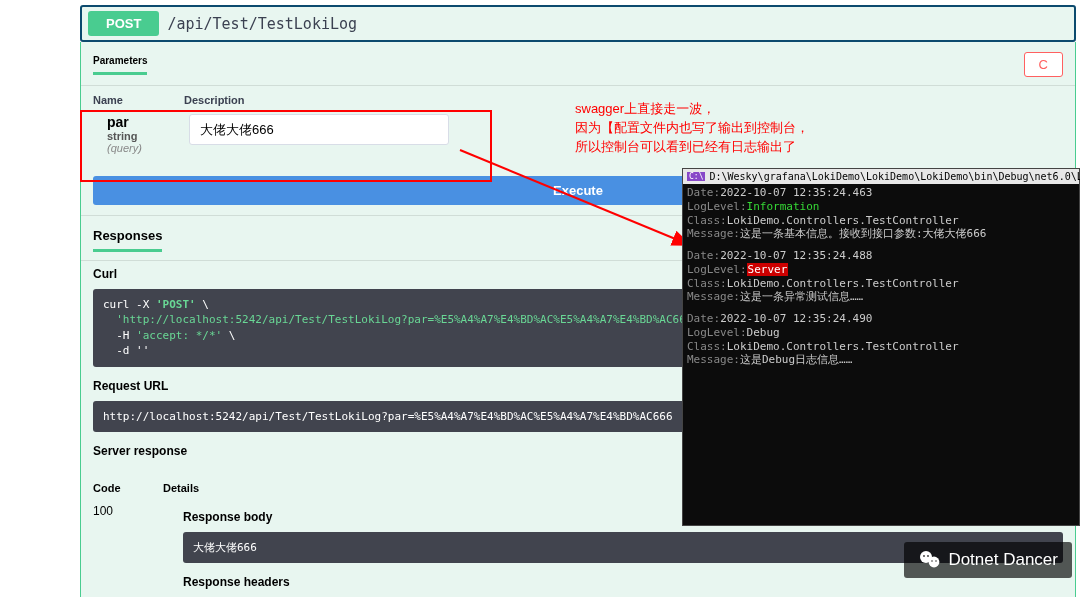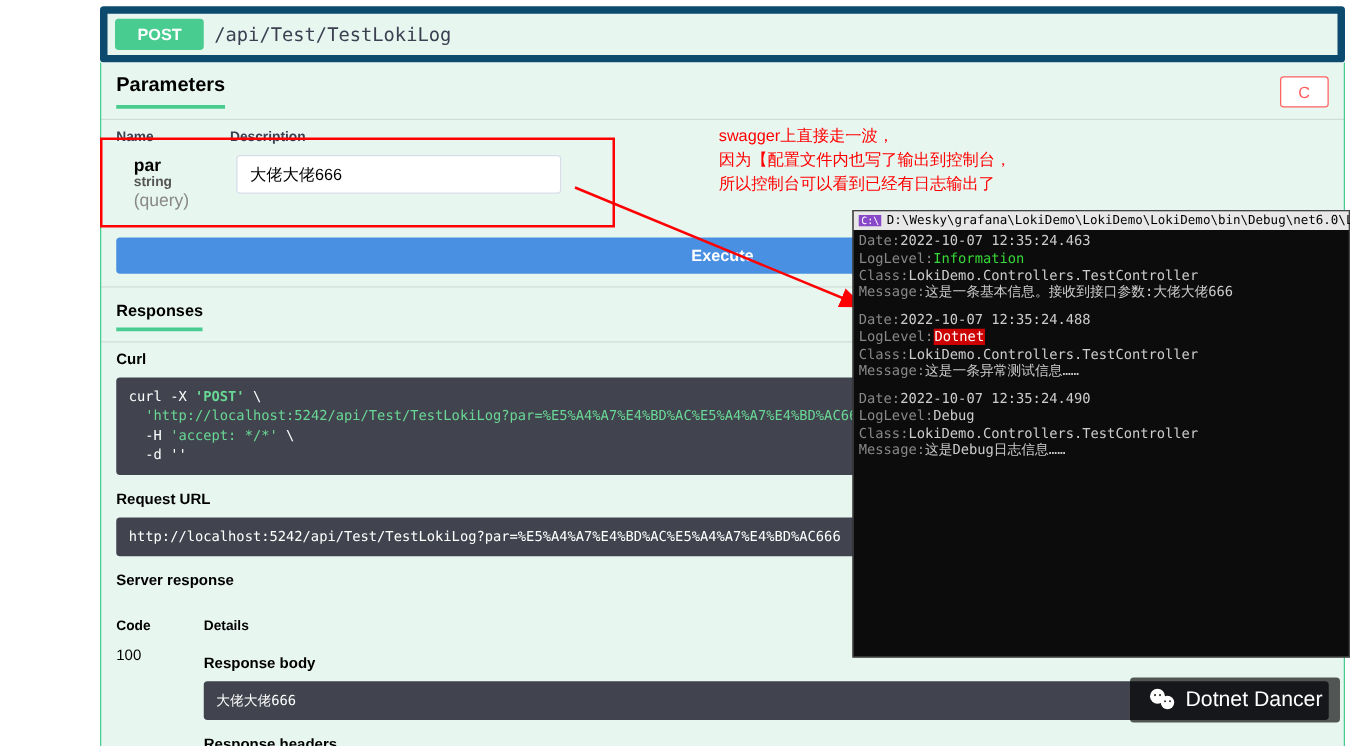--- a/index.html
+++ b/index.html
@@ -1,55 +1,55 @@
 <!DOCTYPE html>
 <html><head>
   <meta charset="utf-8">
   <style>
     * { margin: 0; padding: 0; box-sizing: border-box; }
     body { font-family: -apple-system, BlinkMacSystemFont, "Segoe UI", Arial, sans-serif; background: #fff; width: 1080px; height: 597px; position: relative; overflow: hidden; }
     
     .main-container { padding: 5px 0 0 80px; }
     
-    .endpoint-header { display: flex; align-items: center; gap: 8px; border: 6px solid #0c4a6e; border-radius: 3px; background: #e8f6f0; padding: 4px 6px; width: 996px; }
+    .endpoint-header { display: flex; align-items: center; gap: 8px; border: 2px solid #0c4a6e; border-radius: 3px; background: #e8f6f0; padding: 4px 6px; width: 996px; }
     .method-badge { background: #49cc90; color: #fff; font-weight: bold; font-size: 13px; padding: 5px 18px; border-radius: 3px; }
     .endpoint-path { font-family: monospace; color: #3b4151; font-size: 15px; }
     
     .parameters-section { border: 1px solid #49cc90; border-top: none; background: #e8f6f0; width: 996px; padding-bottom: 10px; }
     .parameters-header { display: flex; justify-content: space-between; padding: 10px 12px 8px; align-items: center; }
-    .params-title { font-weight: bold; font-size: 16px; border-bottom: 3px solid #49cc90; padding-bottom: 6px; display: inline-block; }
+    .params-title { font-weight: bold; font-size: 10px; border-bottom: 3px solid #49cc90; padding-bottom: 6px; display: inline-block; }
     .cancel-btn { border: 1px solid #ff6060; color: #ff6060; background: #fff; padding: 4px 14px; border-radius: 3px; font-size: 13px; }
     .hr-light { border: none; border-top: 1px solid rgba(0,0,0,0.1); }
     
     .param-area { padding: 8px 12px 6px; }
     .param-headers { display: flex; font-size: 11px; font-weight: bold; color: #3b4151; margin-bottom: 8px; }
     .col-name { width: 91px; }
     .param-row { display: flex; align-items: flex-start; gap: 12px; }
     .param-name-block { width: 70px; margin-left: 14px; }
     .param-name { font-weight: bold; font-size: 14px; }
     .param-type { font-size: 11px; color: #555; font-weight: bold; }
-    .param-in { font-size: 14px; color: #888; }
+    .param-in { font-style: italic; font-size: 11px; color: #888; }
     .param-input { background: #fff; border: 1px solid #d8dde7; padding: 7px 10px; font-size: 13px; width: 260px; border-radius: 3px; }
     
     .execute-btn { display: block; width: calc(100% - 24px); margin: 16px 12px 10px; background: #4990e2; color: #fff; border: none; padding: 7px; font-weight: bold; font-size: 13px; border-radius: 3px; cursor: pointer; }
     
     .responses-header { padding: 10px 12px 8px; }
     .responses-title { font-weight: bold; font-size: 13px; border-bottom: 3px solid #49cc90; padding-bottom: 6px; display: inline-block; }
     
     .dark-box { background: #41444e; color: #fff; margin: 6px 12px; padding: 8px 10px; border-radius: 3px; font-family: Consolas, monospace; font-size: 11px; line-height: 1.4; }
     .dark-box .str { color: #69d795; }
     .dark-box .kw { color: #69d795; font-weight: bold; }
     
     .label-small { font-size: 12px; font-weight: bold; padding: 6px 12px 2px; }
     
     .resp-grid { padding: 4px 12px; }
     .resp-headers { display: flex; font-size: 11px; font-weight: bold; margin: 18px 0 10px; }
     .code-col { width: 70px; }
     .resp-row { display: flex; font-size: 12px; }
-    .resp-details { flex: 1; }
+    .resp-details { flex: 1; margin-left: 20px; }
     
     .red-box { position: absolute; left: 80px; top: 110px; width: 412px; height: 72px; border: 2px solid #ff0000; pointer-events: none; }
     .annotation { position: absolute; left: 575px; top: 100px; color: #ff0000; font-size: 13px; line-height: 1.45; }
     .arrow-svg { position: absolute; left: 455px; top: 145px; pointer-events: none; }
     
     .console { position: absolute; right: 0; top: 168px; width: 398px; height: 358px; background: #0c0c0c; border: 1px solid #444; font-family: "SimSun", monospace; font-size: 11px; color: #ccc; }
     .console-titlebar { background: #e8e8e8; color: #000; font-size: 10px; padding: 2px 4px; display: flex; align-items: center; gap: 4px; }
     .console-icon { background: #8848c8; color: #fff; font-size: 8px; padding: 0 2px; }
     .console-body { padding: 2px 4px; line-height: 1.25; }
     .c-key { color: #888; }
@@ -152,21 +152,21 @@
   </div>
   <div class="console-body" id="console-body">
       <div>
         <div><span class="c-key">Date:</span>2022-10-07 12:35:24.463</div>
         <div><span class="c-key">LogLevel:</span><span class="c-lvl-info">Information</span></div>
         <div><span class="c-key">Class:</span>LokiDemo.Controllers.TestController</div>
         <div><span class="c-key">Message:</span>这是一条基本信息。接收到接口参数:大佬大佬666</div>
       </div>
       <div style="margin-top: 8px;">
         <div><span class="c-key">Date:</span>2022-10-07 12:35:24.488</div>
-        <div><span class="c-key">LogLevel:</span><span class="c-lvl-err">Dotnet</span></div>
+        <div><span class="c-key">LogLevel:</span><span class="c-lvl-err">Server</span></div>
         <div><span class="c-key">Class:</span>LokiDemo.Controllers.TestController</div>
         <div><span class="c-key">Message:</span>这是一条异常测试信息……</div>
       </div>
       <div style="margin-top: 8px;">
         <div><span class="c-key">Date:</span>2022-10-07 12:35:24.490</div>
         <div><span class="c-key">LogLevel:</span><span class="c-lvl-dbg">Debug</span></div>
         <div><span class="c-key">Class:</span>LokiDemo.Controllers.TestController</div>
         <div><span class="c-key">Message:</span>这是Debug日志信息……</div>
       </div>
     </div>

